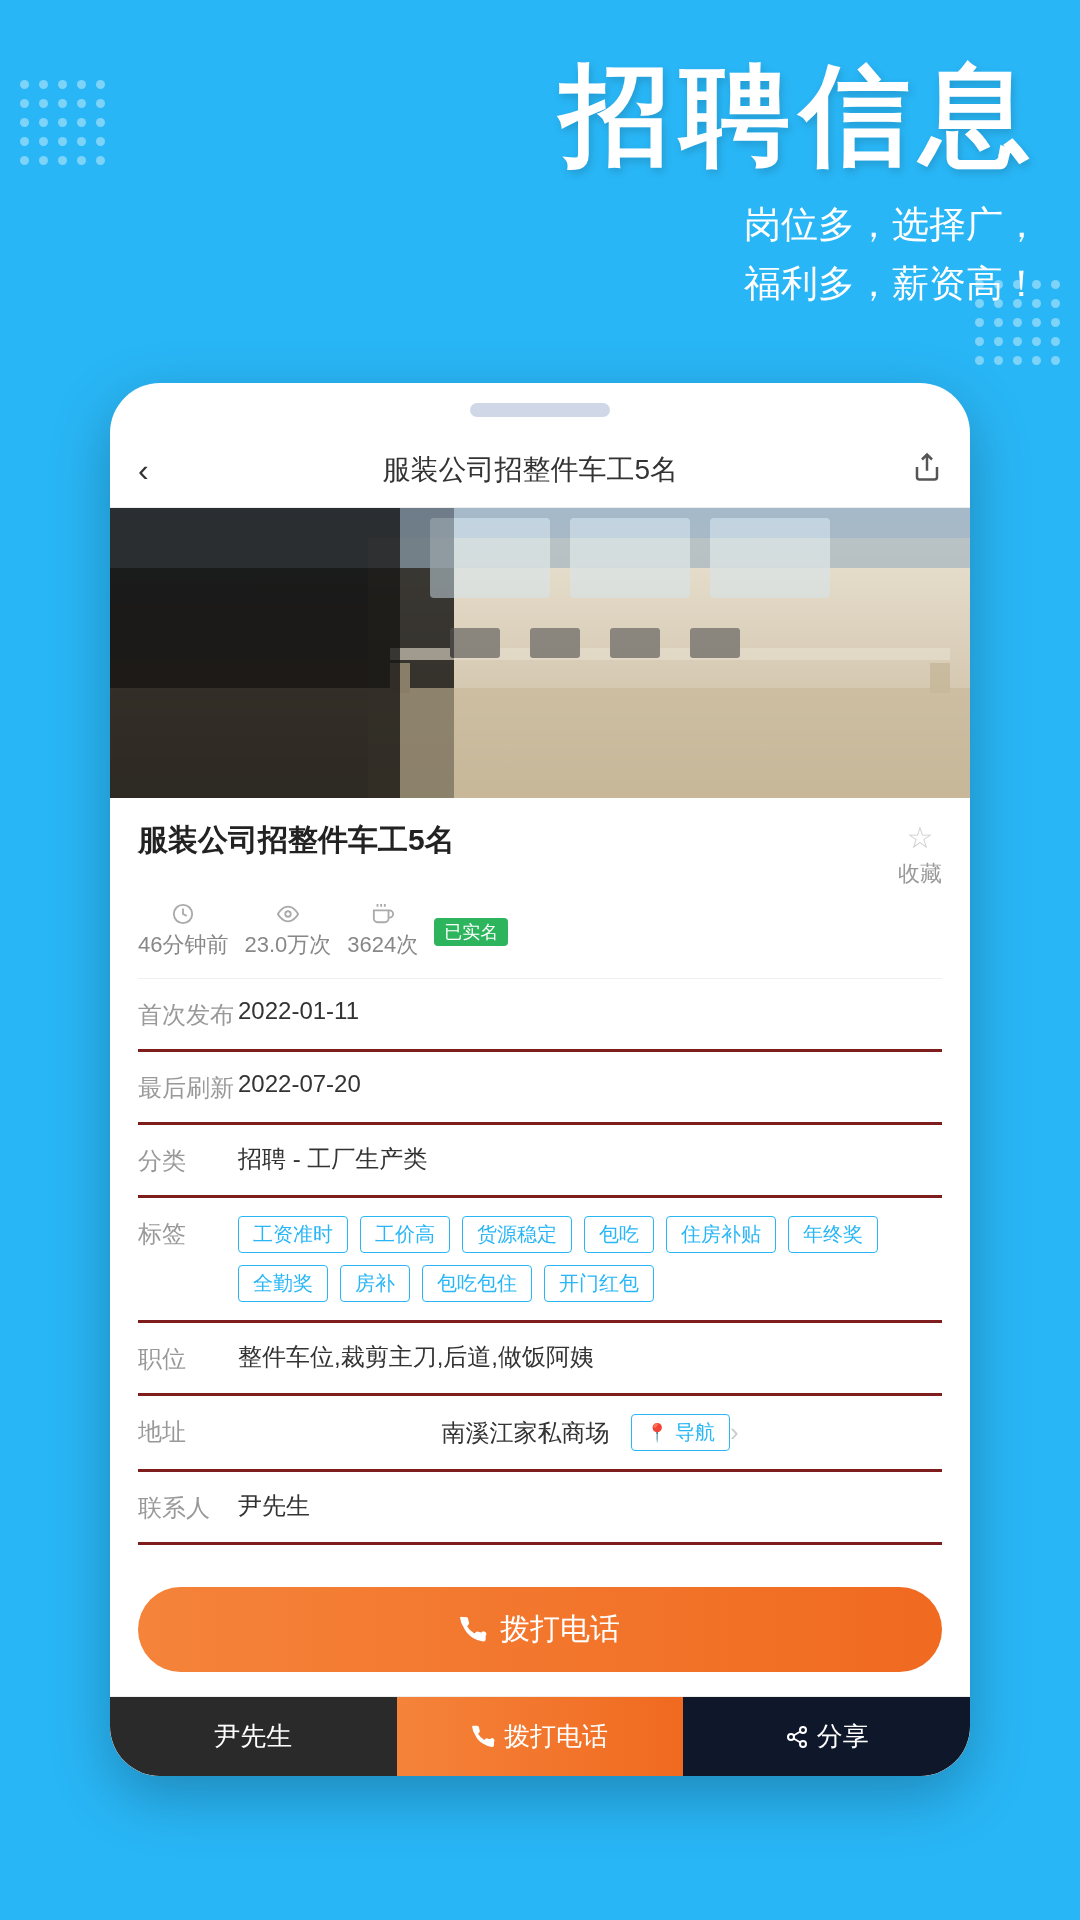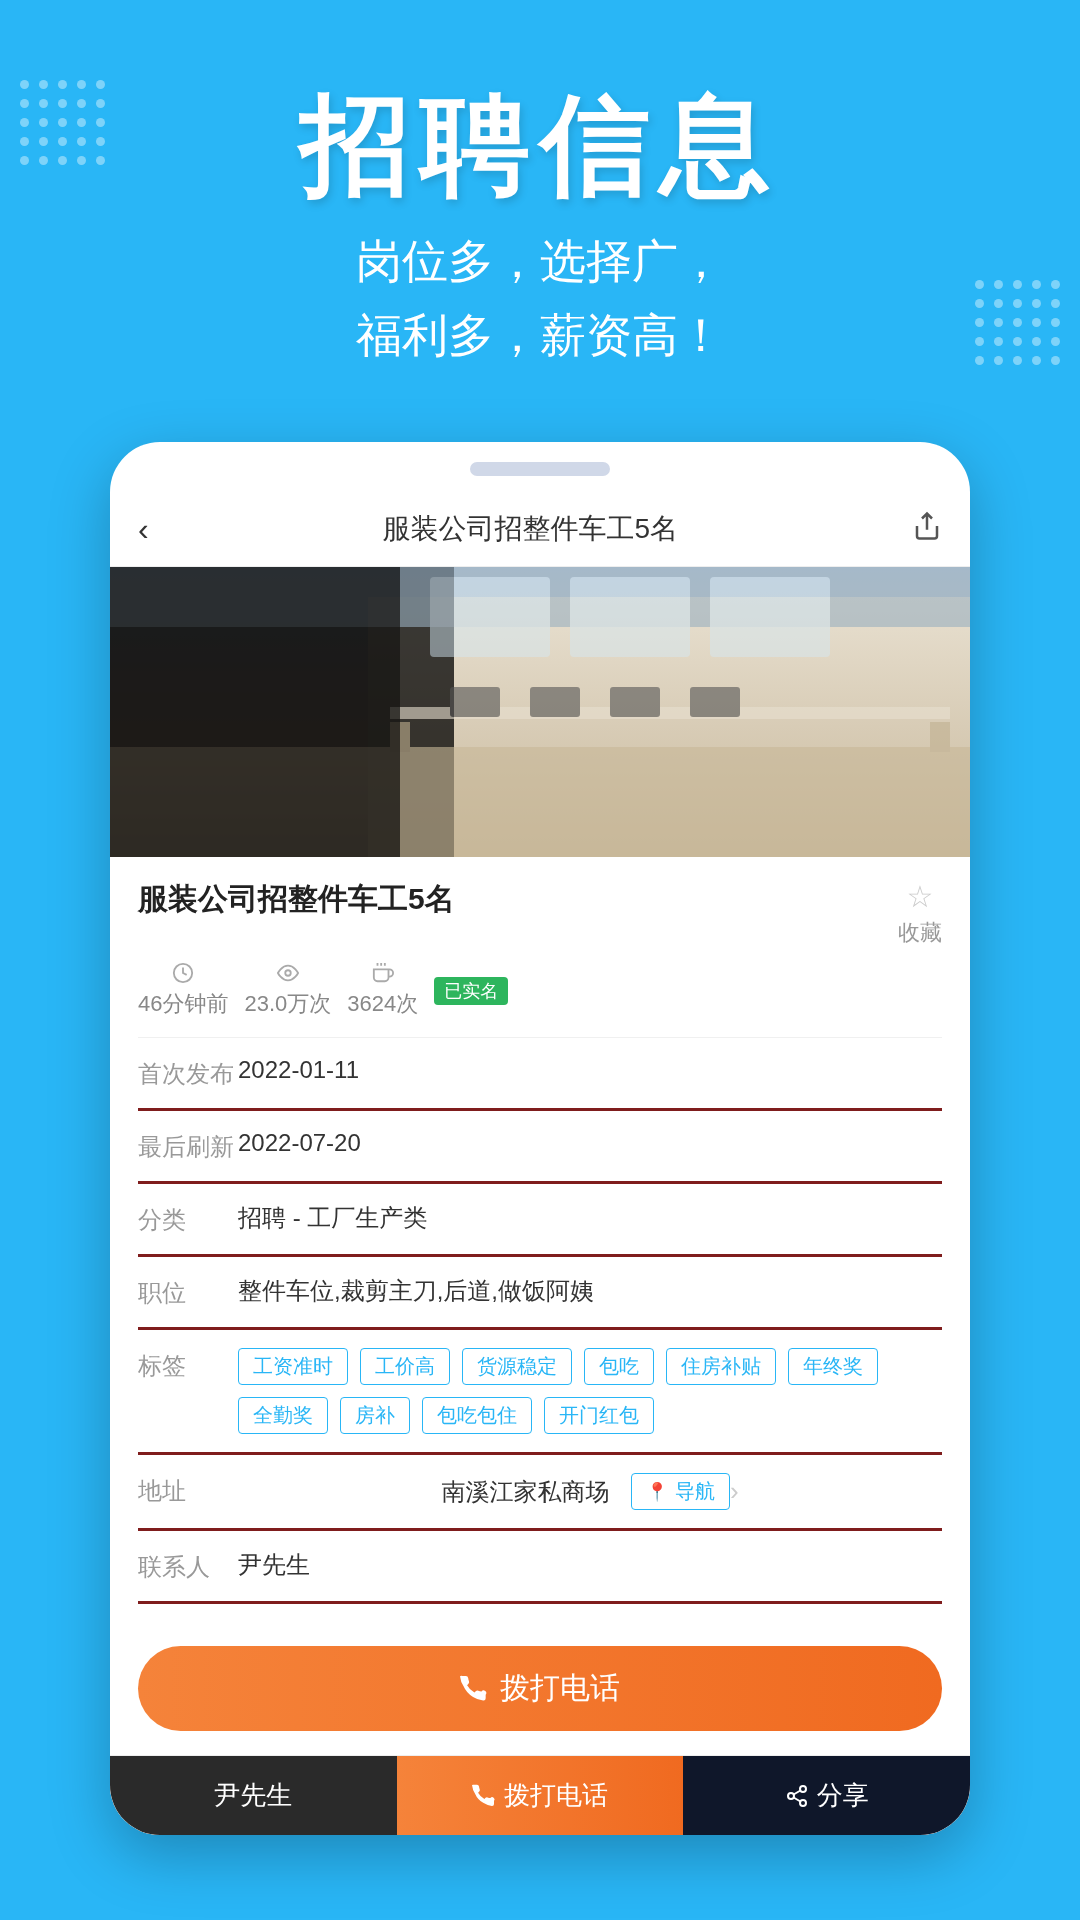--- a/index.html
+++ b/index.html
@@ -8,35 +8,35 @@
       width: 1080px;
       min-height: 1920px;
       background: #29b6f6;
       font-family: 'PingFang SC', 'Microsoft YaHei', sans-serif;
       overflow-x: hidden;
       position: relative;
     }
 
     
     .header-section {
-      text-align: center;
-      padding: 84px 40px 40px;
+      text-align: right;
+      padding: 54px 40px 40px;
       position: relative;
       z-index: 1;
     }
     .main-title {
       font-size: 110px;
       font-weight: 900;
       color: white;
       letter-spacing: 10px;
       text-shadow: 2px 4px 8px rgba(0,0,0,0.15);
       line-height: 1.1;
     }
     .subtitle {
-      font-size: 46px;
+      font-size: 37px;
       color: white;
       margin-top: 20px;
       line-height: 1.6;
       font-weight: 400;
     }
 
     
     .phone-container {
       display: flex;
       justify-content: center;
@@ -468,44 +468,44 @@
           </div>
 
           <div class="info-row">
             <span class="info-label">最后刷新</span>
             <span class="info-value">2022-07-20</span>
           </div>
 
           <div class="info-row">
             <span class="info-label">分类</span>
             <span class="info-value">招聘 - 工厂生产类</span>
-          </div>
-
-          <div class="info-row">
-            <span class="info-label">职位</span>
-            <span class="info-value">整件车位,裁剪主刀,后道,做饭阿姨</span>
           </div>
 
           <div class="info-row">
             <span class="info-label">标签</span>
             <div class="info-value tags-container" id="tags-container">
                 <span class="tag">工资准时</span>
                 <span class="tag">工价高</span>
                 <span class="tag">货源稳定</span>
                 <span class="tag">包吃</span>
                 <span class="tag">住房补贴</span>
                 <span class="tag">年终奖</span>
                 <span class="tag">全勤奖</span>
                 <span class="tag">房补</span>
                 <span class="tag">包吃包住</span>
                 <span class="tag">开门红包</span>
               </div>
           </div>
 
           <div class="info-row">
+            <span class="info-label">职位</span>
+            <span class="info-value">整件车位,裁剪主刀,后道,做饭阿姨</span>
+          </div>
+
+          <div class="info-row">
             <span class="info-label">地址</span>
             <div class="info-value address-row">
               <div style="display:flex;align-items:center;gap:10px">
                 <span>南溪江家私商场</span>
                 <span class="nav-btn">
                   <span style="font-size:18px">📍</span>
                   <span>导航</span>
                 </span>
               </div>
               <span class="chevron-right">›</span>

